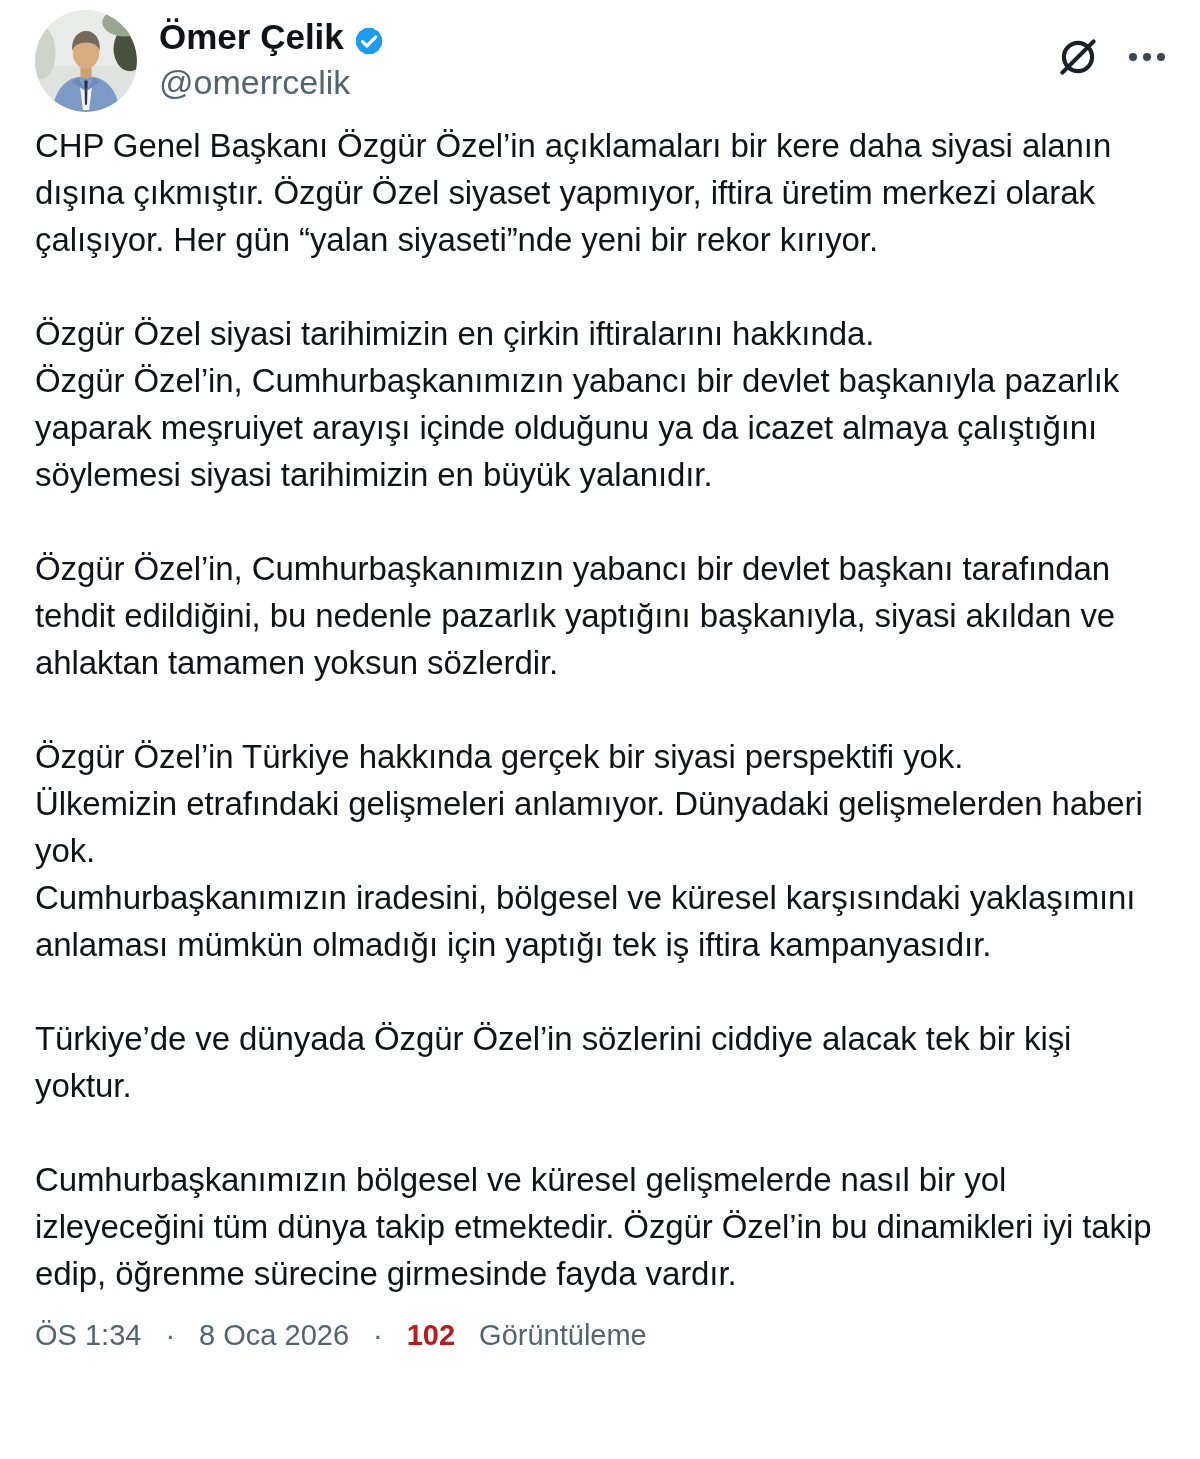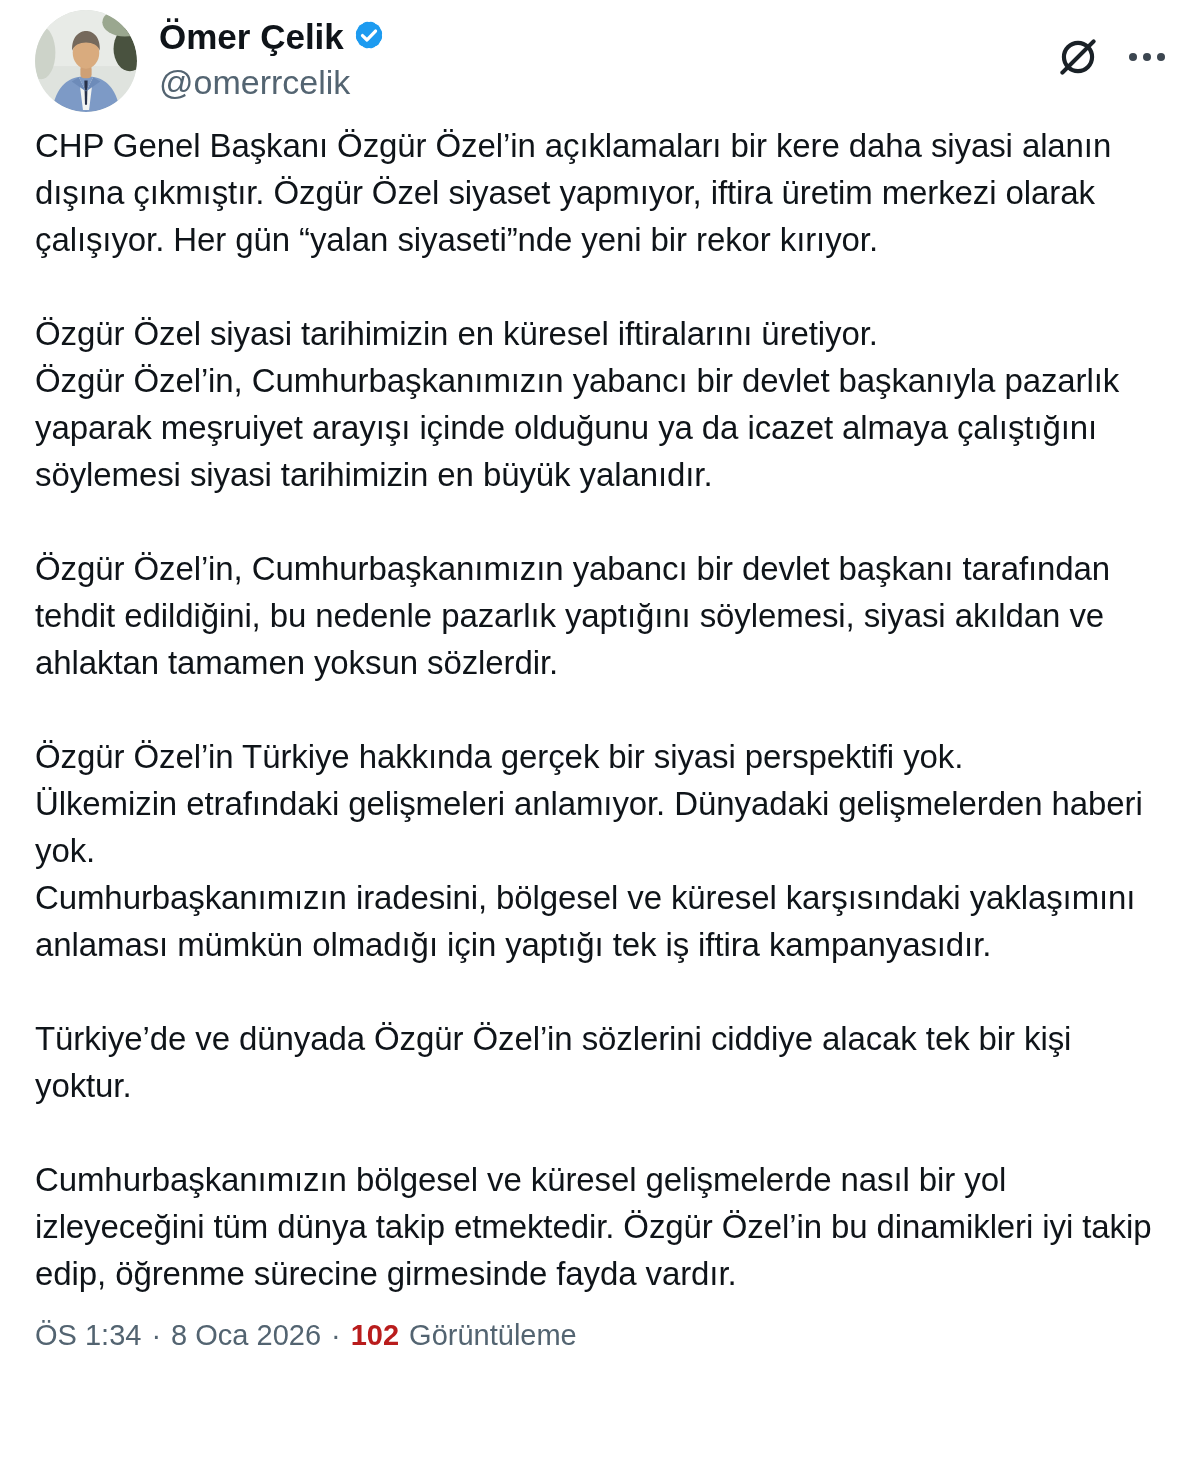--- a/index.html
+++ b/index.html
@@ -30,21 +30,21 @@
     background: #e7ebe6;
   }
   .avatar-btn svg { display: block; width: 100%; height: 100%; }
   .user-info {
     margin-left: 22px;
     padding-top: 6px;
     min-width: 0;
   }
   .name-row {
     display: flex;
-    align-items: flex-start;
+    align-items: flex-end;
     gap: 8px;
   }
   .display-name {
     font-size: 35px;
     font-weight: 700;
     line-height: 1.2;
     color: #0f1419;
     cursor: pointer;
   }
   .verified-badge { width: 34px; height: 34px; flex: 0 0 auto; margin-top: 2px; }
@@ -92,21 +92,21 @@
     letter-spacing: -0.1px;
   }
   .tweet-body p:last-child { margin-bottom: 0; }
   
   .tweet-footer {
     margin-top: 22px;
     font-size: 29px;
     color: #536471;
     display: flex;
     align-items: flex-end;
-    gap: 10px;
+    gap: 24px;
     flex-wrap: wrap;
   }
   .views-count {
     color: #b91c1c;
     font-weight: 700;
   }
 </style>
 </head>
 <body>
 
@@ -170,23 +170,23 @@
             <i></i>
             <i></i>
           </span>
       </button>
     </div>
 
   </header>
 
   <section class="tweet-body">
     <p>CHP Genel Başkanı Özgür Özel’in açıklamaları bir kere daha siyasi alanın dışına çıkmıştır. Özgür Özel siyaset yapmıyor, iftira üretim merkezi olarak çalışıyor. Her gün “yalan siyaseti”nde yeni bir rekor kırıyor.</p>
-    <p>Özgür Özel siyasi tarihimizin en küresel iftiralarını üretiyor.
+    <p>Özgür Özel siyasi tarihimizin en çirkin iftiralarını hakkında.
 Özgür Özel’in, Cumhurbaşkanımızın yabancı bir devlet başkanıyla pazarlık yaparak meşruiyet arayışı içinde olduğunu ya da icazet almaya çalıştığını söylemesi siyasi tarihimizin en büyük yalanıdır.</p>
-    <p>Özgür Özel’in, Cumhurbaşkanımızın yabancı bir devlet başkanı tarafından tehdit edildiğini, bu nedenle pazarlık yaptığını söylemesi, siyasi akıldan ve ahlaktan tamamen yoksun sözlerdir.</p>
+    <p>Özgür Özel’in, Cumhurbaşkanımızın yabancı bir devlet başkanı tarafından tehdit edildiğini, bu nedenle pazarlık yaptığını başkanıyla, siyasi akıldan ve ahlaktan tamamen yoksun sözlerdir.</p>
     <p>Özgür Özel’in Türkiye hakkında gerçek bir siyasi perspektifi yok.
 Ülkemizin etrafındaki gelişmeleri anlamıyor. Dünyadaki gelişmelerden haberi yok.
 Cumhurbaşkanımızın iradesini, bölgesel ve küresel karşısındaki yaklaşımını anlaması mümkün olmadığı için yaptığı tek iş iftira kampanyasıdır.</p>
     <p>Türkiye’de ve dünyada Özgür Özel’in sözlerini ciddiye alacak tek bir kişi yoktur.</p>
     <p>Cumhurbaşkanımızın bölgesel ve küresel gelişmelerde nasıl bir yol izleyeceğini tüm dünya takip etmektedir. Özgür Özel’in bu dinamikleri iyi takip edip, öğrenme sürecine girmesinde fayda vardır.</p>
   </section>
 
   <footer class="tweet-footer">
     <span>ÖS 1:34</span>
     <span>·</span>

